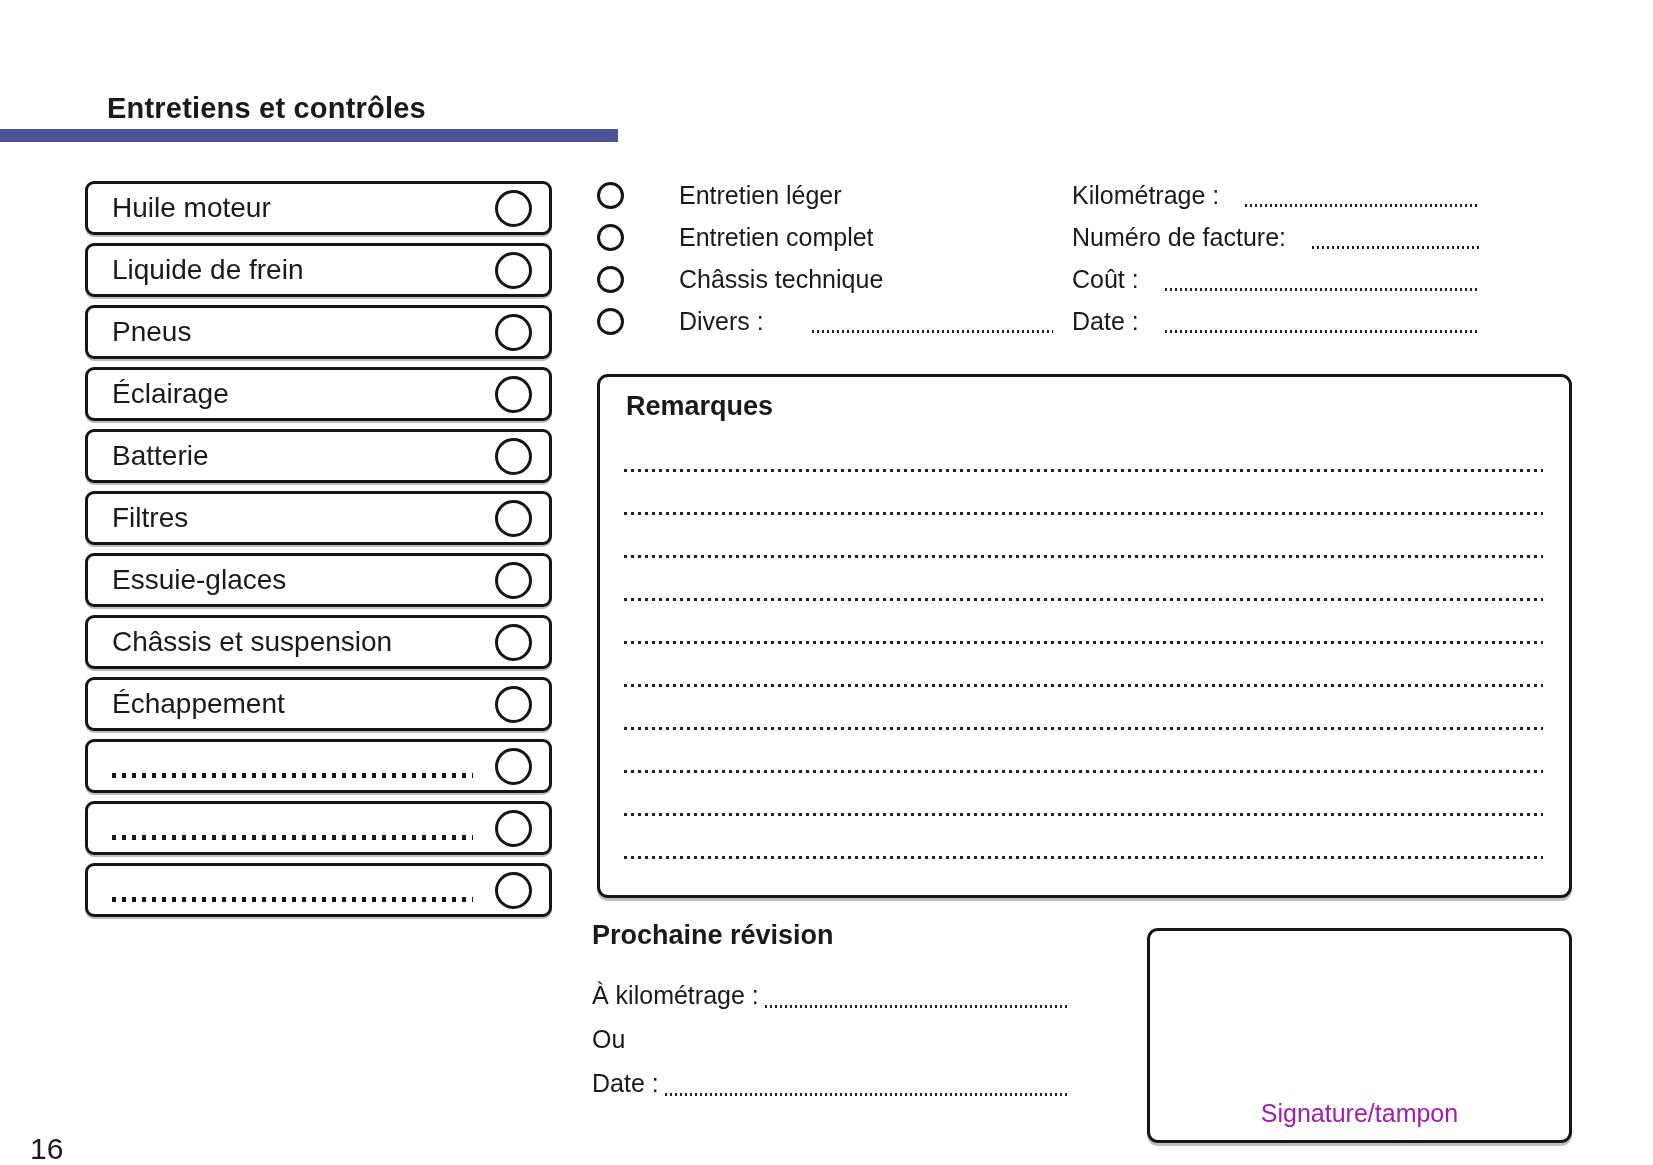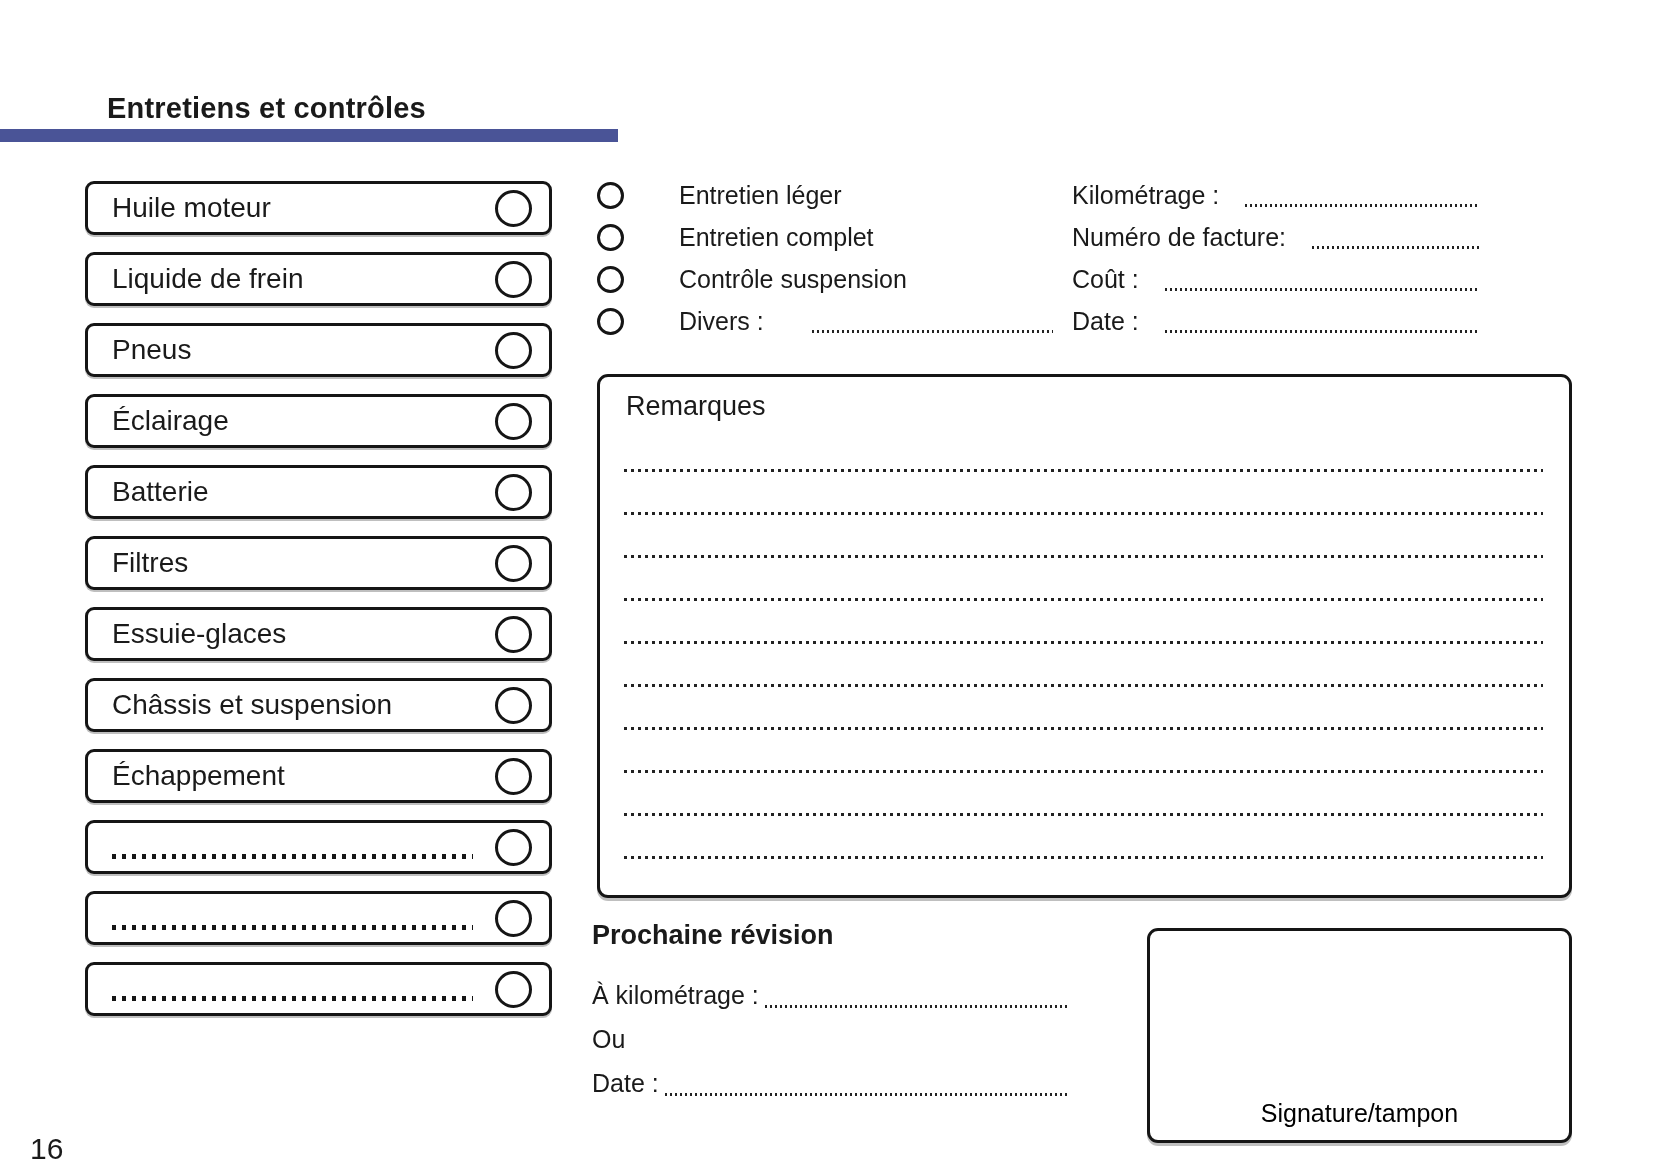--- a/index.html
+++ b/index.html
@@ -18,21 +18,21 @@
     font-size:29px;font-weight:bold;letter-spacing:.2px;
   }
   .accent-bar{
     position:absolute;left:0;top:93px;
     width:618px;height:13px;
     background:#4A5497;
   }
   
   .checklist{
     position:absolute;left:85px;top:145px;width:467px;
-    display:flex;flex-direction:column;gap:17px;
+    display:flex;flex-direction:column;gap:8px;
   }
   .check-row{
     box-sizing:border-box;
     height:54px;
     border:3px solid #151515;
     border-radius:9px;
     box-shadow:0 2px 0 rgba(0,0,0,.25);
     display:flex;align-items:center;justify-content:space-between;
     padding:0 17px 0 24px;
     background:#fff;
@@ -80,20 +80,21 @@
     box-sizing:border-box;
     position:absolute;left:597px;top:338px;
     width:975px;height:524px;
     border:3px solid #151515;border-radius:11px;
     box-shadow:0 3px 0 rgba(0,0,0,.25);
     background:#fff;
   }
   .remarks-title{
     position:absolute;left:26px;top:14px;
     font-size:27px;
+    font-weight:bold;
   }
   .remarks-lines{
     position:absolute;left:24px;right:26px;top:92px;
   }
   .dot-line{
     height:3px;margin-bottom:40px;
     background:repeating-linear-gradient(90deg,#222 0 3px,transparent 3px 7px);
   }
   
   .next-service{
@@ -216,21 +217,21 @@
       </div>
 
       <div class="service-row">
         <div class="radio"></div>
         <span class="label">Entretien complet</span>
 
       </div>
 
       <div class="service-row">
         <div class="radio"></div>
-        <span class="label">Contrôle suspension</span>
+        <span class="label">Châssis technique</span>
 
       </div>
 
       <div class="service-row">
         <div class="radio"></div>
         <span class="label">Divers :</span>
         <div class="leader"></div>
       </div>
 
   </div>
@@ -289,18 +290,18 @@
       </div>
 
       <div class="next-row">
         <span class="label">Date :</span>
         <div class="leader"></div>
       </div>
 
   </div>
 
   <div class="signature-box">
-    <span class="signature-label" style="color: #000000;">Signature/tampon</span>
+    <span class="signature-label" style="color: #a21caf;">Signature/tampon</span>
   </div>
 
   <div class="page-number">16</div>
 
 </div>
 
 </body></html>

